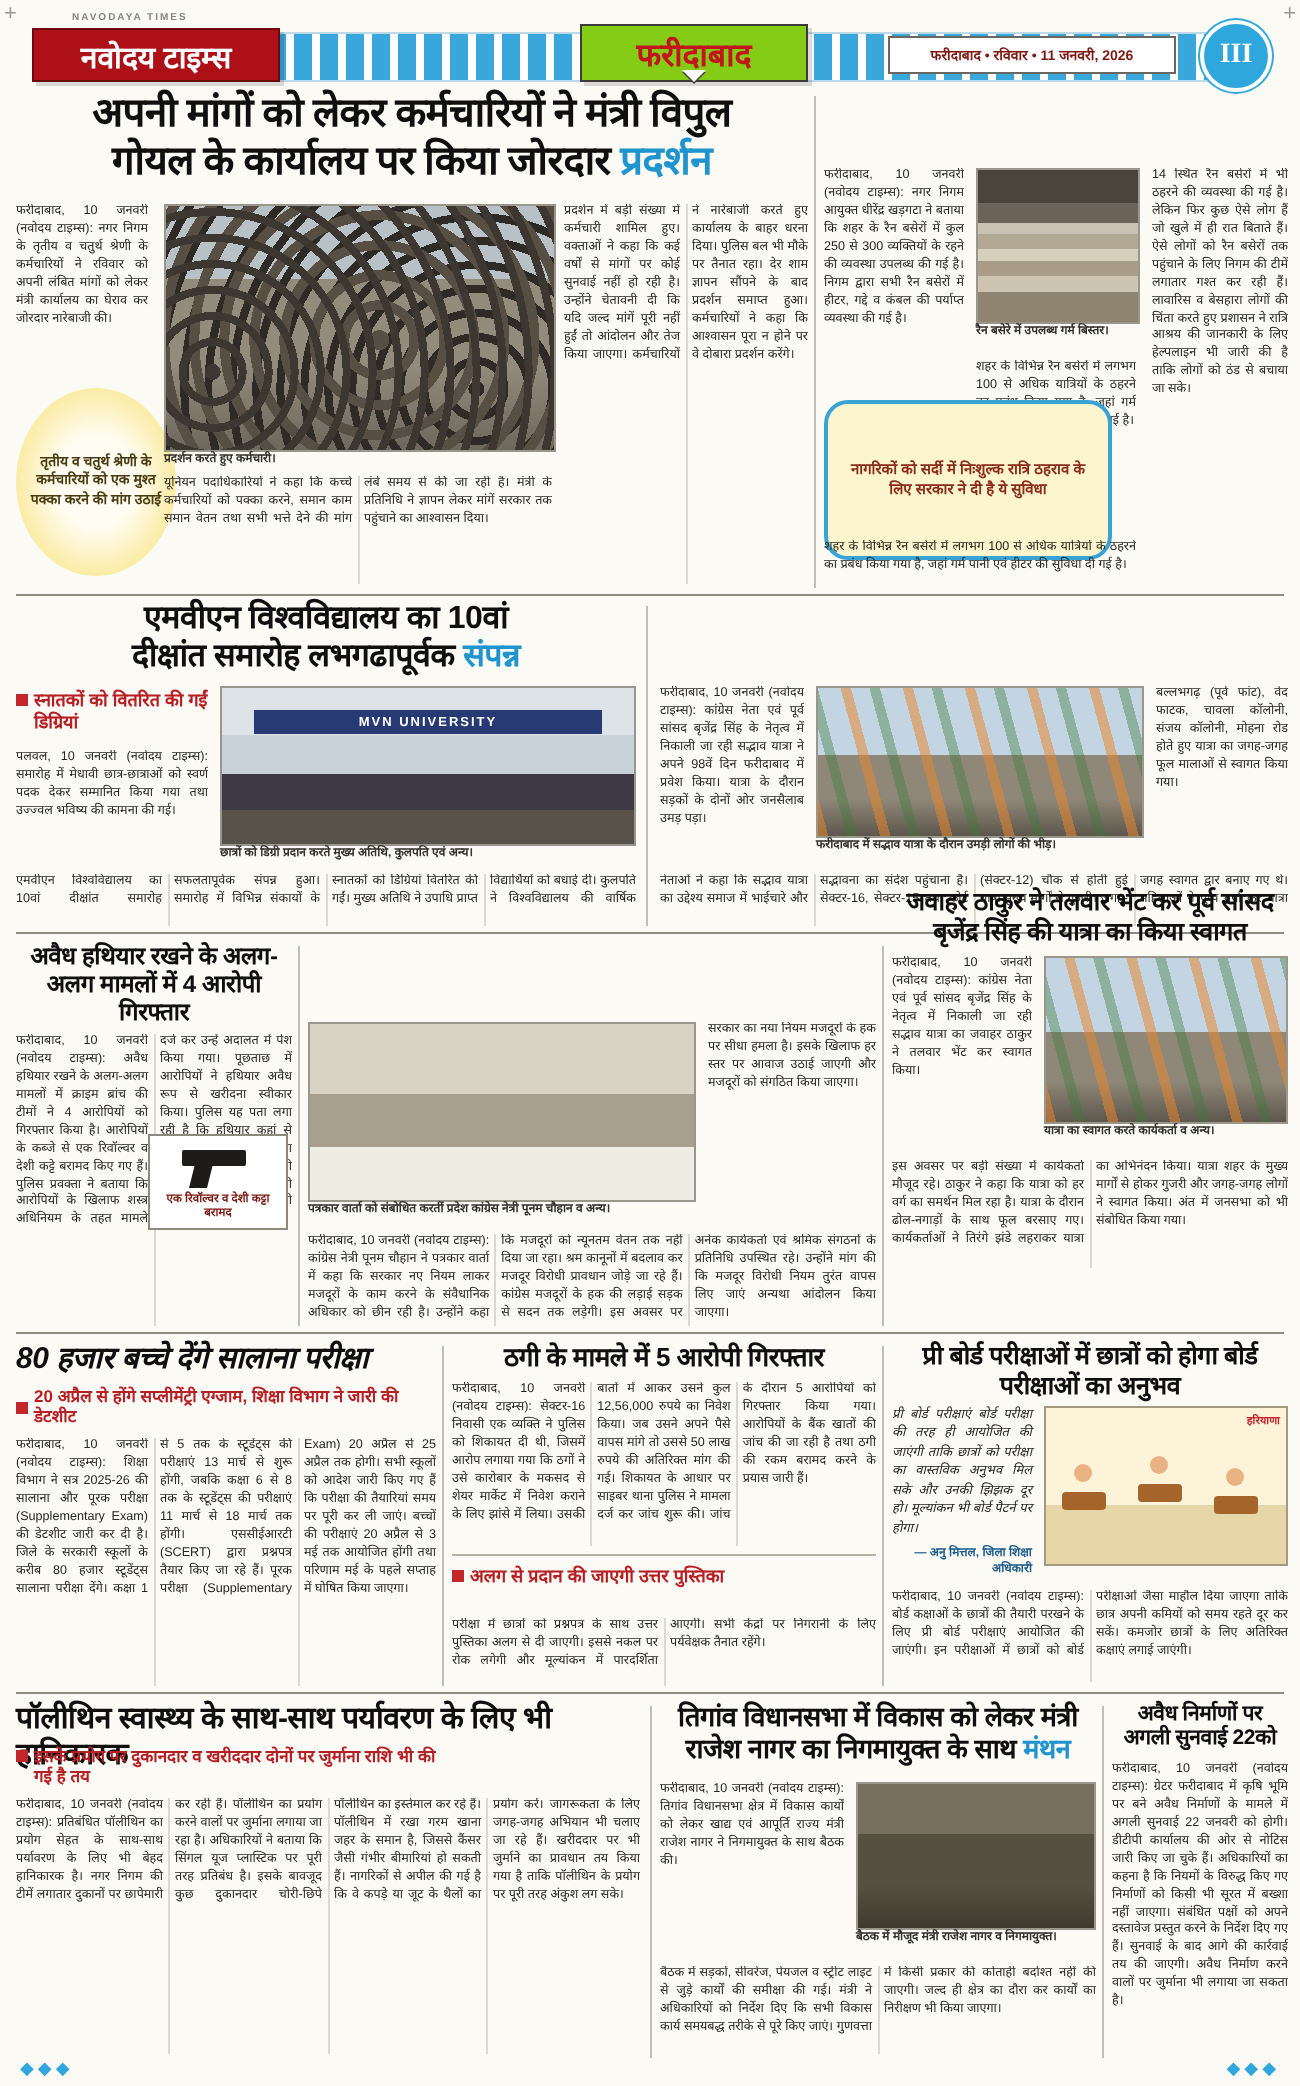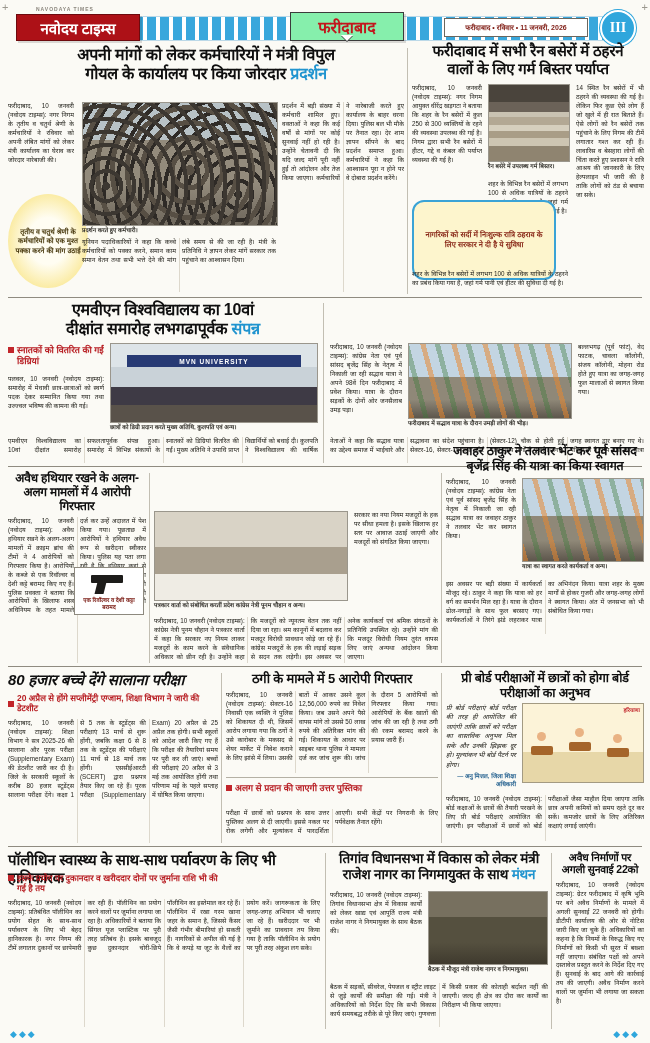--- a/index.html
+++ b/index.html
@@ -21,21 +21,21 @@
   .vrule{position:absolute;width:1px;background:#c2beb2;}
   .photo{position:absolute;border:1px solid #9a968c;overflow:hidden;}
   
   .hdr{position:absolute;left:0;top:0;width:650px;height:44px;}
   .stripes{position:absolute;left:16px;right:44px;top:16px;height:23px;border:1px solid #bcd9e8;
            background:repeating-linear-gradient(90deg,#39a7dc 0 9px,#ffffff 9px 13px);}
   .brand{position:absolute;left:16px;top:14px;width:122px;height:25px;background:#ad1117;
          border:1px solid #6d0a0e;display:flex;align-items:center;justify-content:center;
          color:#fff;font-weight:bold;font-size:15px;box-shadow:2px 2px 0 #00000022;}
   .brand-sm{position:absolute;left:36px;top:6px;font-size:5px;letter-spacing:1px;color:#8a857c;font-weight:bold;}
-  .edition{position:absolute;left:290px;top:12px;width:112px;height:27px;background:#86efac;
+  .edition{position:absolute;left:290px;top:12px;width:112px;height:27px;background:#84cc16;
            border:1.5px solid #3b3b3b;display:flex;align-items:center;justify-content:center;
            color:#c2161c;font-weight:bold;font-size:16px;box-shadow:2px 2px 0 #00000022;}
   .edition::after{content:"";position:absolute;left:50%;bottom:-7px;margin-left:-6px;
            border:6px solid transparent;border-top-color:#ffffff;filter:drop-shadow(0 1px 0 #3b3b3b);}
   .datebox{position:absolute;right:62px;top:18px;width:142px;height:17px;background:#fff;
            border:1px solid #6a675f;display:flex;align-items:center;justify-content:center;
            font-size:7px;font-weight:bold;color:#7e1a12;}
   .pagecirc{position:absolute;right:14px;top:10px;width:32px;height:32px;border-radius:50%;
             background:#2fa6dc;color:#fff;display:flex;align-items:center;justify-content:center;
             font-family:"Liberation Serif",serif;font-weight:bold;font-size:14px;border:2px solid #fff;
@@ -87,40 +87,36 @@
     <span class="crop" style="right:2px;top:2px;">+</span>
     <div class="stripes"></div>
     <div class="brand-sm">NAVODAYA TIMES</div>
     <div class="brand">नवोदय टाइम्स</div>
     <div class="edition">फरीदाबाद</div>
     <div class="datebox">फरीदाबाद • रविवार • 11 जनवरी, 2026</div>
     <div class="pagecirc">III</div>
   </div>
 
   <div class="art" style="left:8px;top:46px;width:396px;height:248px;">
-    <div class="hl" style="font-size:16px;">
+    <div class="hl" style="font-size:20px;font-family:Liberation Serif, serif;">
       <span>अपनी मांगों को लेकर कर्मचारियों ने मंत्री विपुल</span><br>
       <span>गोयल के कार्यालय पर किया जोरदार </span><span class="accent">प्रदर्शन</span>
     </div>
     <div style="position:absolute;left:0;top:56px;right:0;bottom:0;">
       <div class="bt" style="position:absolute;left:0;top:0;width:66px;height:88px;overflow:hidden;">फरीदाबाद, 10 जनवरी (नवोदय टाइम्स): नगर निगम के तृतीय व चतुर्थ श्रेणी के कर्मचारियों ने रविवार को अपनी लंबित मांगों को लेकर मंत्री कार्यालय का घेराव कर जोरदार नारेबाजी की।</div>
       <div class="sunburst" style="position:absolute;left:0;top:92px;width:68px;height:82px;">तृतीय व चतुर्थ श्रेणी के कर्मचारियों को एक मुश्त पक्का करने की मांग उठाई</div>
       <div class="photo ph-crowd" style="left:74px;top:0;width:194px;height:122px;"></div>
       <div class="cap" style="position:absolute;left:74px;top:125px;width:194px;">प्रदर्शन करते हुए कर्मचारी।</div>
       <div class="bt c2" style="position:absolute;left:74px;top:136px;width:194px;height:54px;overflow:hidden;">यूनियन पदाधिकारियों ने कहा कि कच्चे कर्मचारियों को पक्का करने, समान काम समान वेतन तथा सभी भत्ते देने की मांग लंबे समय से की जा रही है। मंत्री के प्रतिनिधि ने ज्ञापन लेकर मांगें सरकार तक पहुंचाने का आश्वासन दिया।</div>
       <div class="bt c2" style="position:absolute;right:0;top:0;width:122px;height:190px;overflow:hidden;">प्रदर्शन में बड़ी संख्या में कर्मचारी शामिल हुए। वक्ताओं ने कहा कि कई वर्षों से मांगों पर कोई सुनवाई नहीं हो रही है। उन्होंने चेतावनी दी कि यदि जल्द मांगें पूरी नहीं हुईं तो आंदोलन और तेज किया जाएगा। कर्मचारियों ने नारेबाजी करते हुए कार्यालय के बाहर धरना दिया। पुलिस बल भी मौके पर तैनात रहा। देर शाम ज्ञापन सौंपने के बाद प्रदर्शन समाप्त हुआ। कर्मचारियों ने कहा कि आश्वासन पूरा न होने पर वे दोबारा प्रदर्शन करेंगे।</div>
     </div>
   </div>
   <div class="vrule" style="left:407px;top:48px;height:246px;"></div>
 
   <div class="art" style="left:412px;top:42px;width:232px;height:252px;">
-    <div class="hl" style="font-size:15px;">
-      <span>फरीदाबाद में सभी रैन बसेरों में ठहरने</span><br>
-      <span>वालों के लिए गर्म बिस्तर पर्याप्त</span>
-    </div>
     <div style="position:absolute;left:0;top:42px;right:0;bottom:0;">
       <div class="bt" style="position:absolute;left:0;top:0;width:70px;height:108px;overflow:hidden;">फरीदाबाद, 10 जनवरी (नवोदय टाइम्स): नगर निगम आयुक्त धीरेंद्र खड़गटा ने बताया कि शहर के रैन बसेरों में कुल 250 से 300 व्यक्तियों के रहने की व्यवस्था उपलब्ध की गई है। निगम द्वारा सभी रैन बसेरों में हीटर, गद्दे व कंबल की पर्याप्त व्यवस्था की गई है।</div>
       <div class="photo ph-blanket" style="left:76px;top:0;width:80px;height:76px;"></div>
       <div class="cap" style="position:absolute;left:76px;top:79px;width:80px;">रैन बसेरे में उपलब्ध गर्म बिस्तर।</div>
       <div class="bt" style="position:absolute;left:76px;top:96px;width:80px;height:40px;overflow:hidden;">शहर के विभिन्न रैन बसेरों में लगभग 100 से अधिक यात्रियों के ठहरने का प्रबंध किया गया है, जहां गर्म पानी एवं हीटर की सुविधा दी गई है।</div>
       <div class="bubble" style="position:absolute;left:0;top:116px;width:130px;height:66px;">नागरिकों को सर्दी में निःशुल्क रात्रि ठहराव के लिए सरकार ने दी है ये सुविधा</div>
       <div class="bt" style="position:absolute;right:0;top:0;width:68px;height:206px;overflow:hidden;">14 स्थित रैन बसेरों में भी ठहरने की व्यवस्था की गई है। लेकिन फिर कुछ ऐसे लोग हैं जो खुले में ही रात बिताते हैं। ऐसे लोगों को रैन बसेरों तक पहुंचाने के लिए निगम की टीमें लगातार गश्त कर रही हैं। लावारिस व बेसहारा लोगों की चिंता करते हुए प्रशासन ने रात्रि आश्रय की जानकारी के लिए हेल्पलाइन भी जारी की है ताकि लोगों को ठंड से बचाया जा सके।</div>
       <div class="bt" style="position:absolute;left:0;top:186px;width:156px;height:20px;overflow:hidden;">शहर के विभिन्न रैन बसेरों में लगभग 100 से अधिक यात्रियों के ठहरने का प्रबंध किया गया है, जहां गर्म पानी एवं हीटर की सुविधा दी गई है।</div>
     </div>
   </div>

